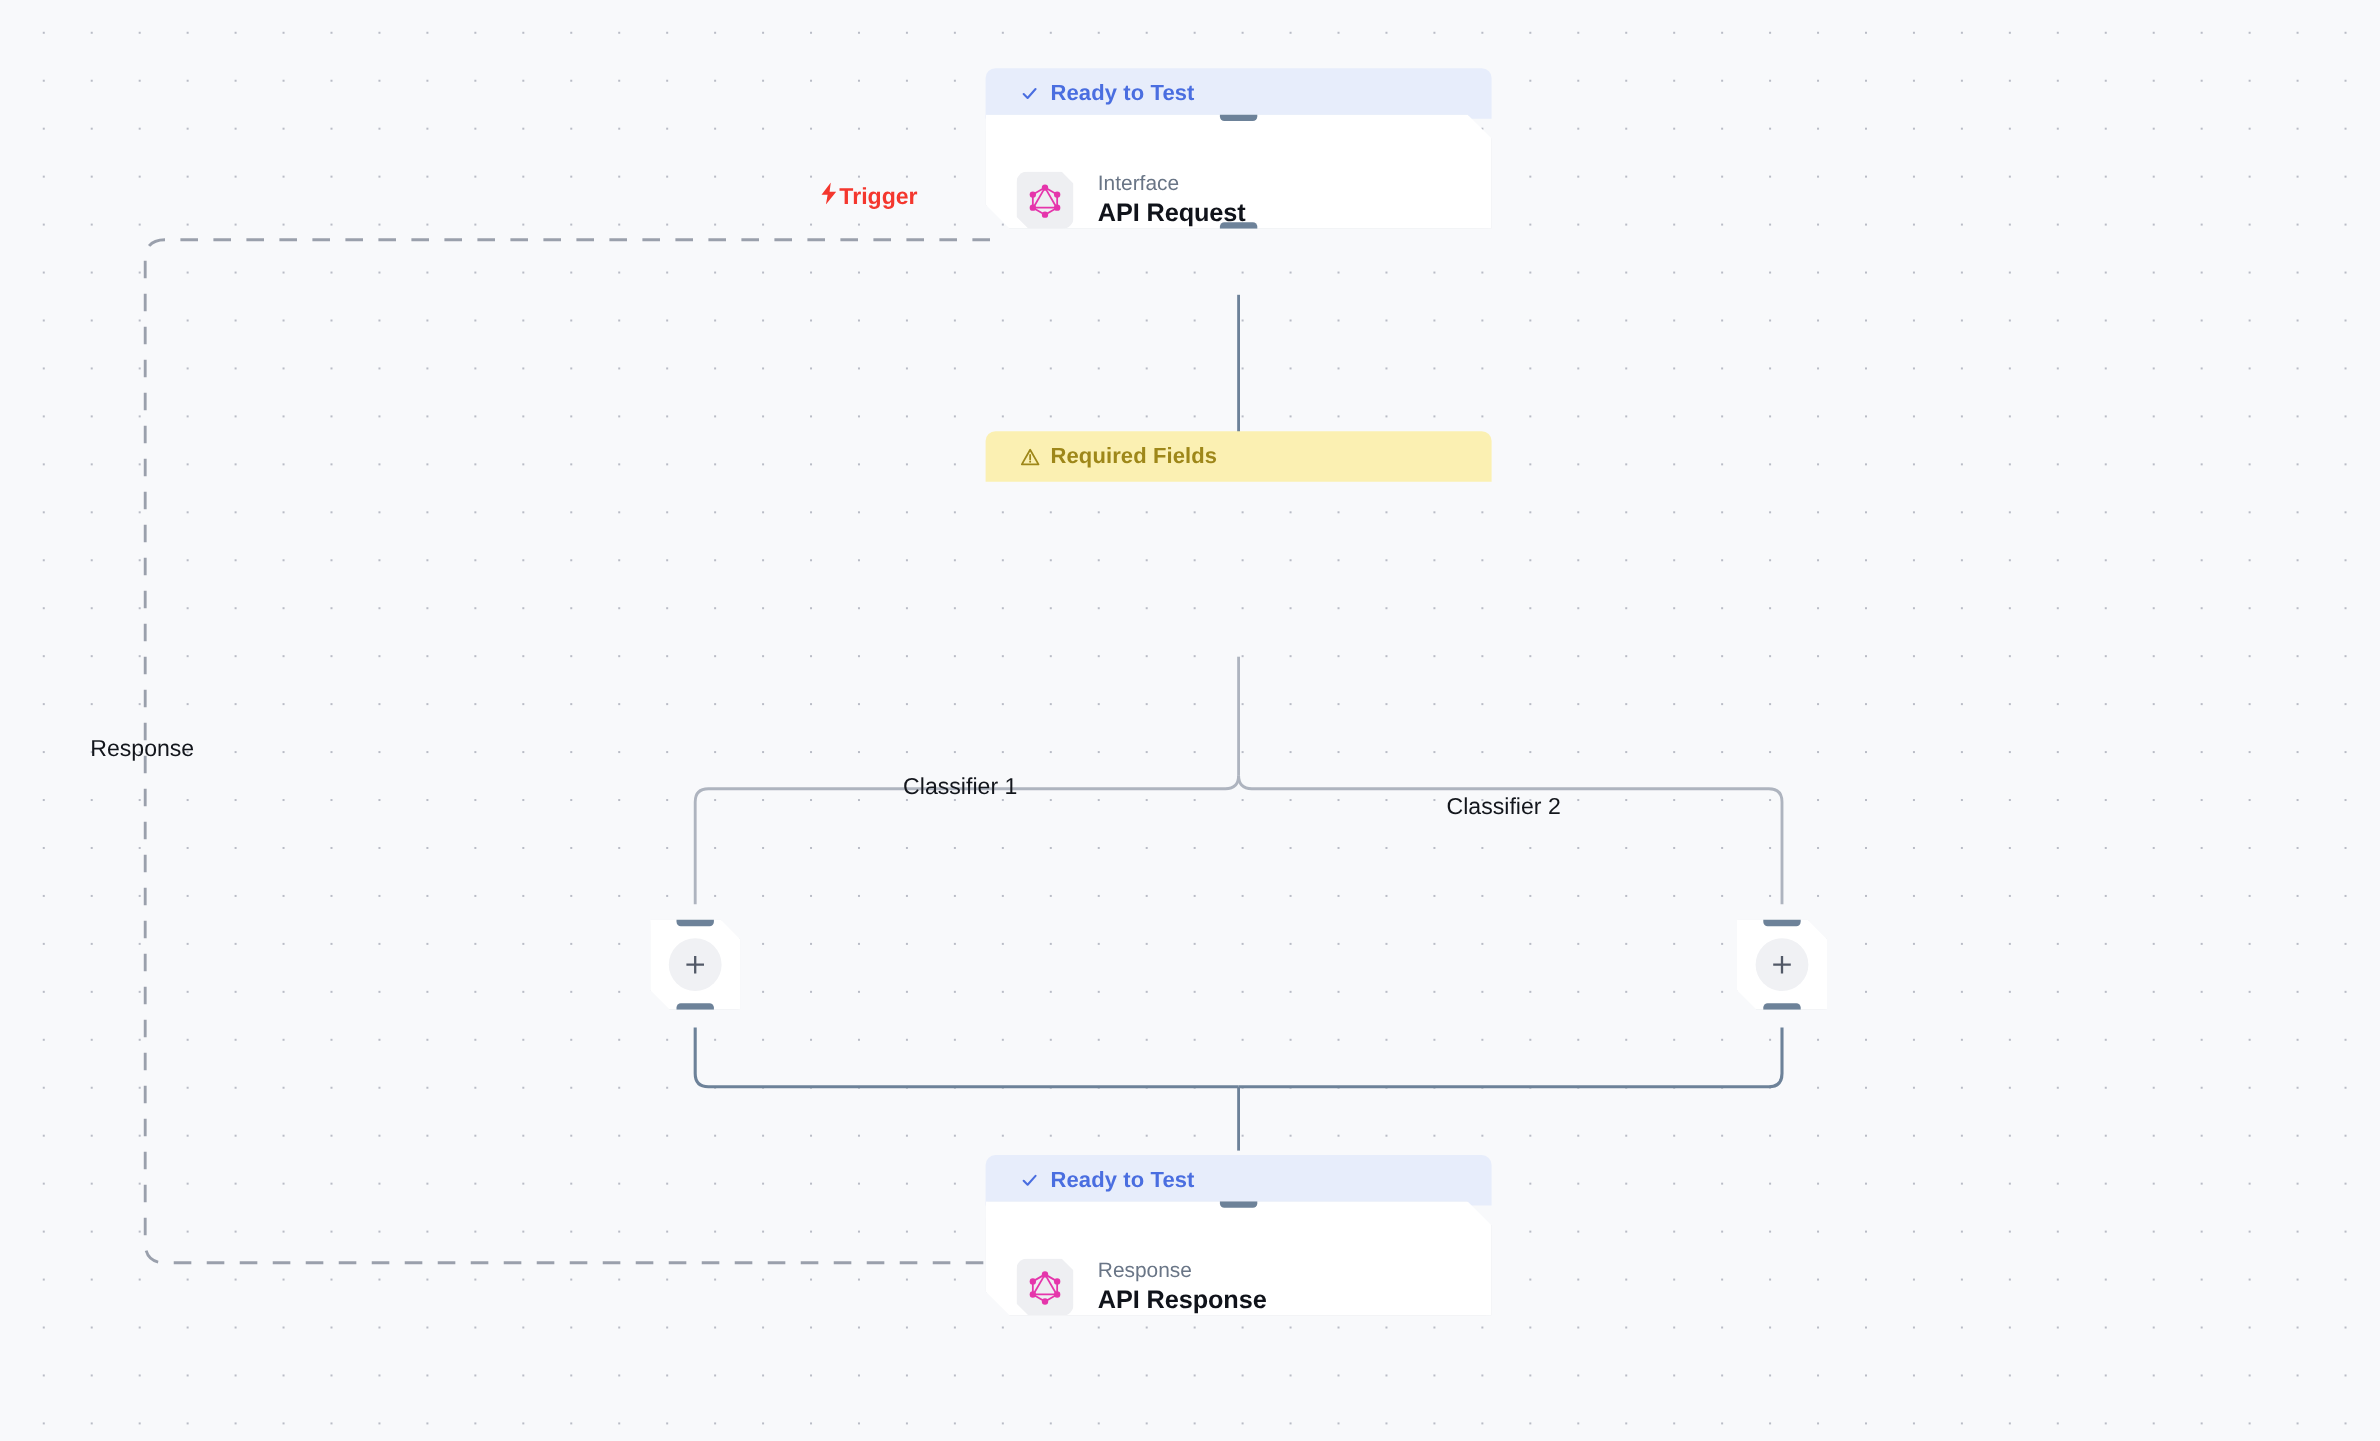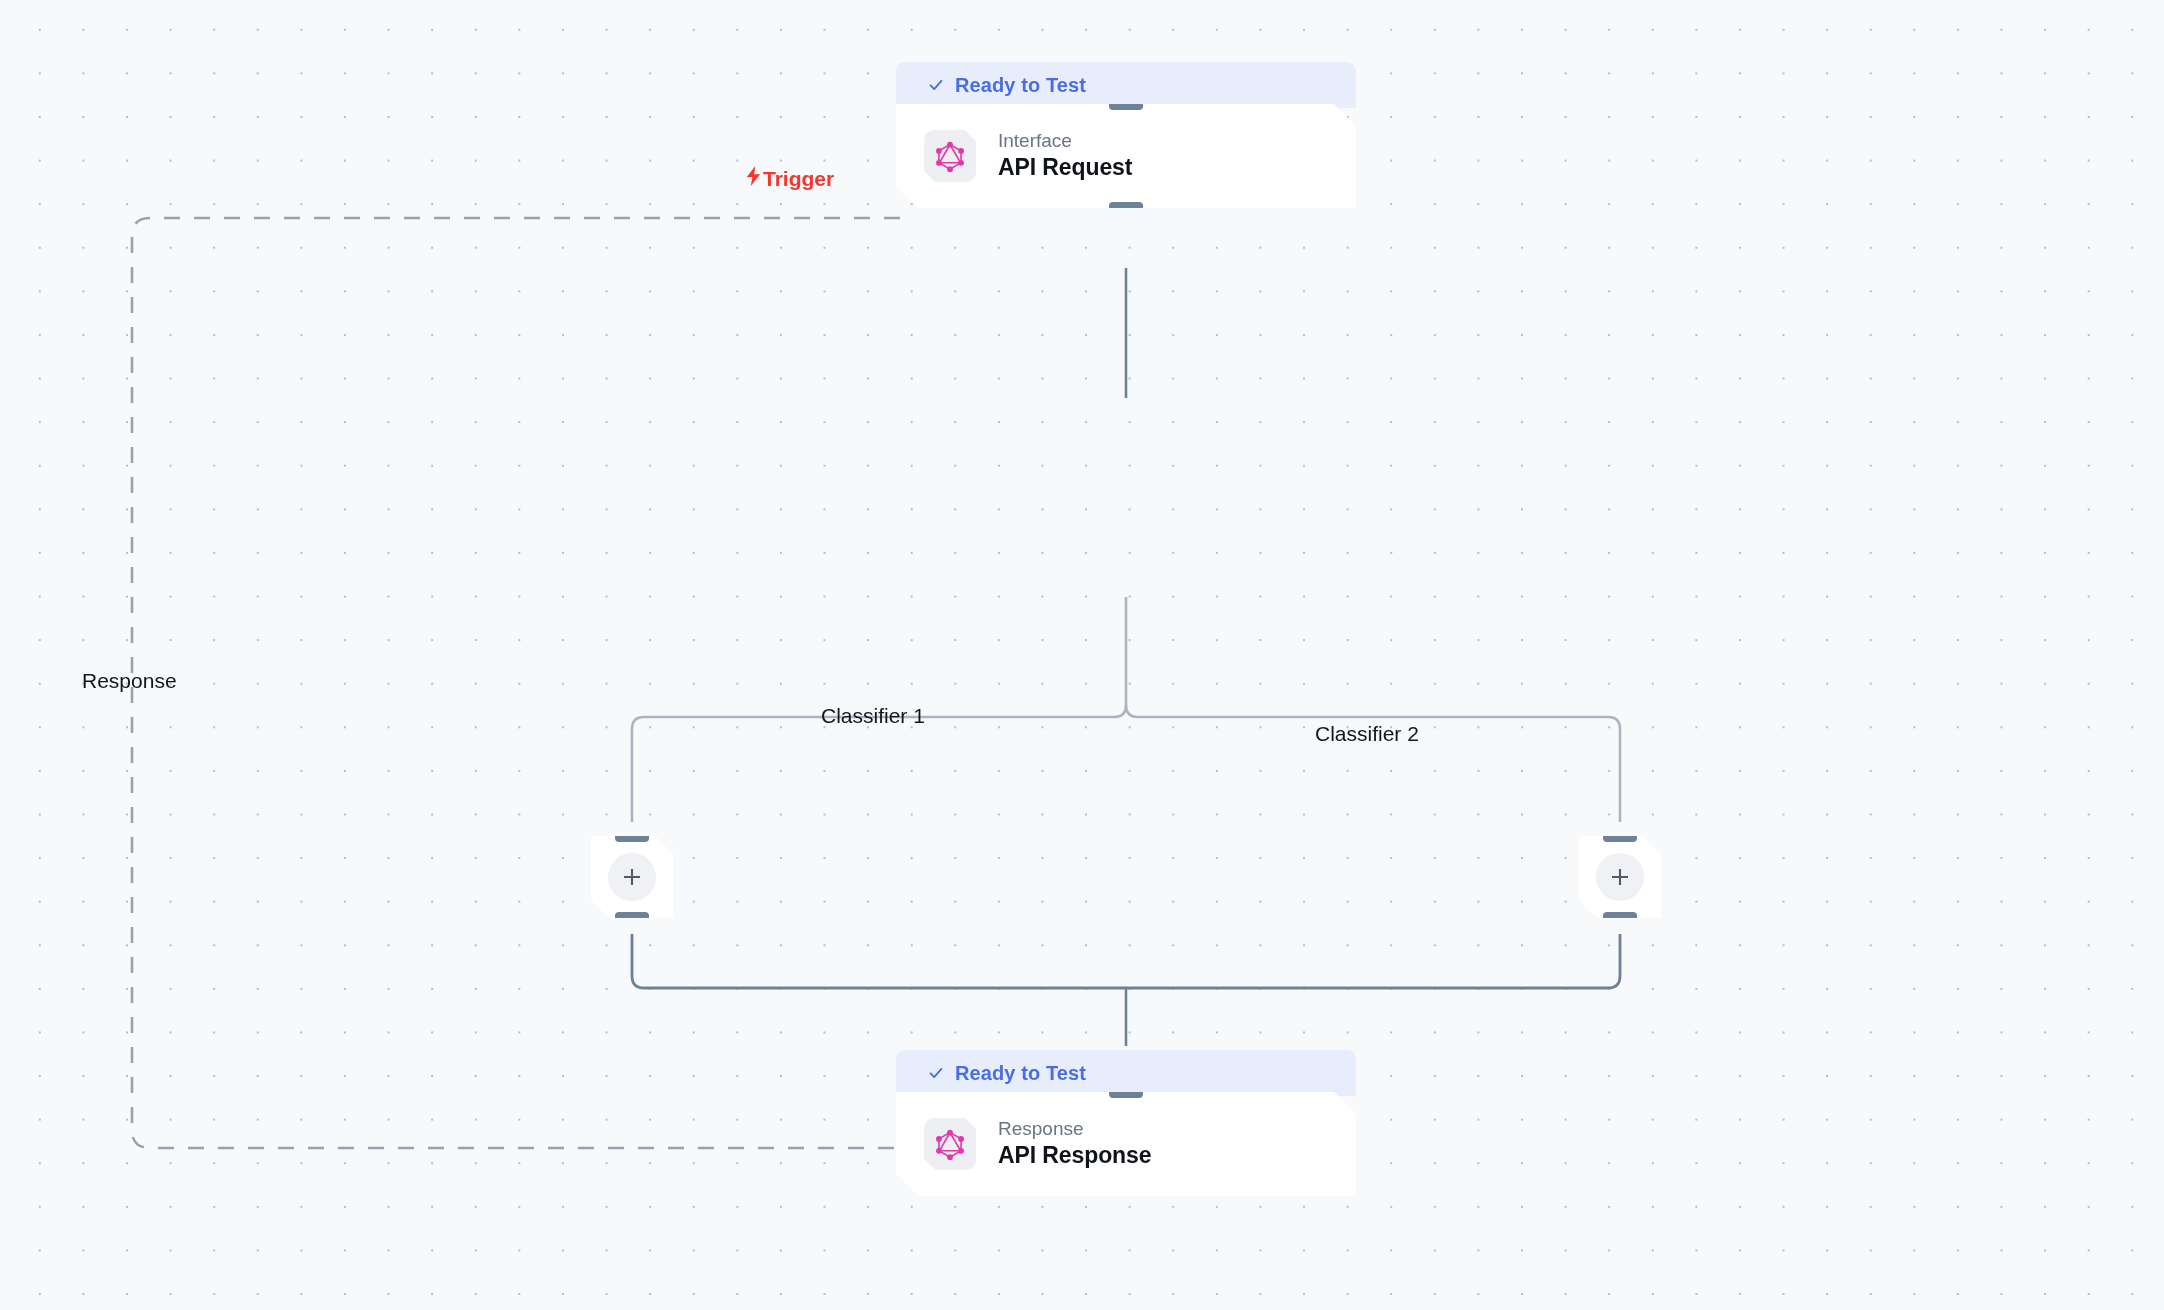--- a/index.html
+++ b/index.html
@@ -66,21 +66,21 @@
     width: 20px;
     height: 20px;
   }
 
   .node-card {
     position: relative;
     box-sizing: border-box;
     background: #ffffff;
     height: 104px;
     display: flex;
-    align-items: center;
+    align-items: flex-end;
     padding: 0 0 0 28px;
     gap: 22px;
     margin-top: -4px;
     clip-path: polygon(0 0, calc(100% - 22px) 0, 100% 22px, 100% 100%, 22px 100%, 0 calc(100% - 22px));
     box-shadow: 0 1px 3px rgba(40,55,80,.10), 0 6px 16px rgba(40,55,80,.06);
   }
   .node-card.selected {
     background:
       linear-gradient(#ffffff, #ffffff) padding-box,
       #6d8299 border-box;
@@ -229,20 +229,30 @@
       </div>
 
       <div class="node-text">
         <span class="node-kind">Interface</span>
         <span class="node-title">API Request</span>
       </div>
     </div>
   </div>
 
   <div class="node" style="left:896px; top:392px;">
+    <div class="node-badge badge-required">
+      <span class="badge-icon">
+        <svg width="19" height="19" viewBox="0 0 20 20" fill="none">
+          <path d="M10 3 L18 17 L2 17 Z" stroke="#9e8719" stroke-width="1.7" stroke-linejoin="round"></path>
+          <line x1="10" y1="8" x2="10" y2="12.4" stroke="#9e8719" stroke-width="1.7" stroke-linecap="round"></line>
+          <circle cx="10" cy="14.6" r="0.95" fill="#9e8719"></circle>
+        </svg>
+      </span>
+      <span>Required Fields</span>
+    </div>
 
   </div>
 
   <div class="node" style="left:896px; top:1050px;">
     <div class="node-badge badge-ready">
       <span class="badge-icon">
         <svg width="18" height="18" viewBox="0 0 20 20" fill="none">
           <path d="M4 10.5 L8 14.5 L16 5.5" stroke="#4a6ee0" stroke-width="2.1" stroke-linecap="round" stroke-linejoin="round"></path>
         </svg>
       </span>

